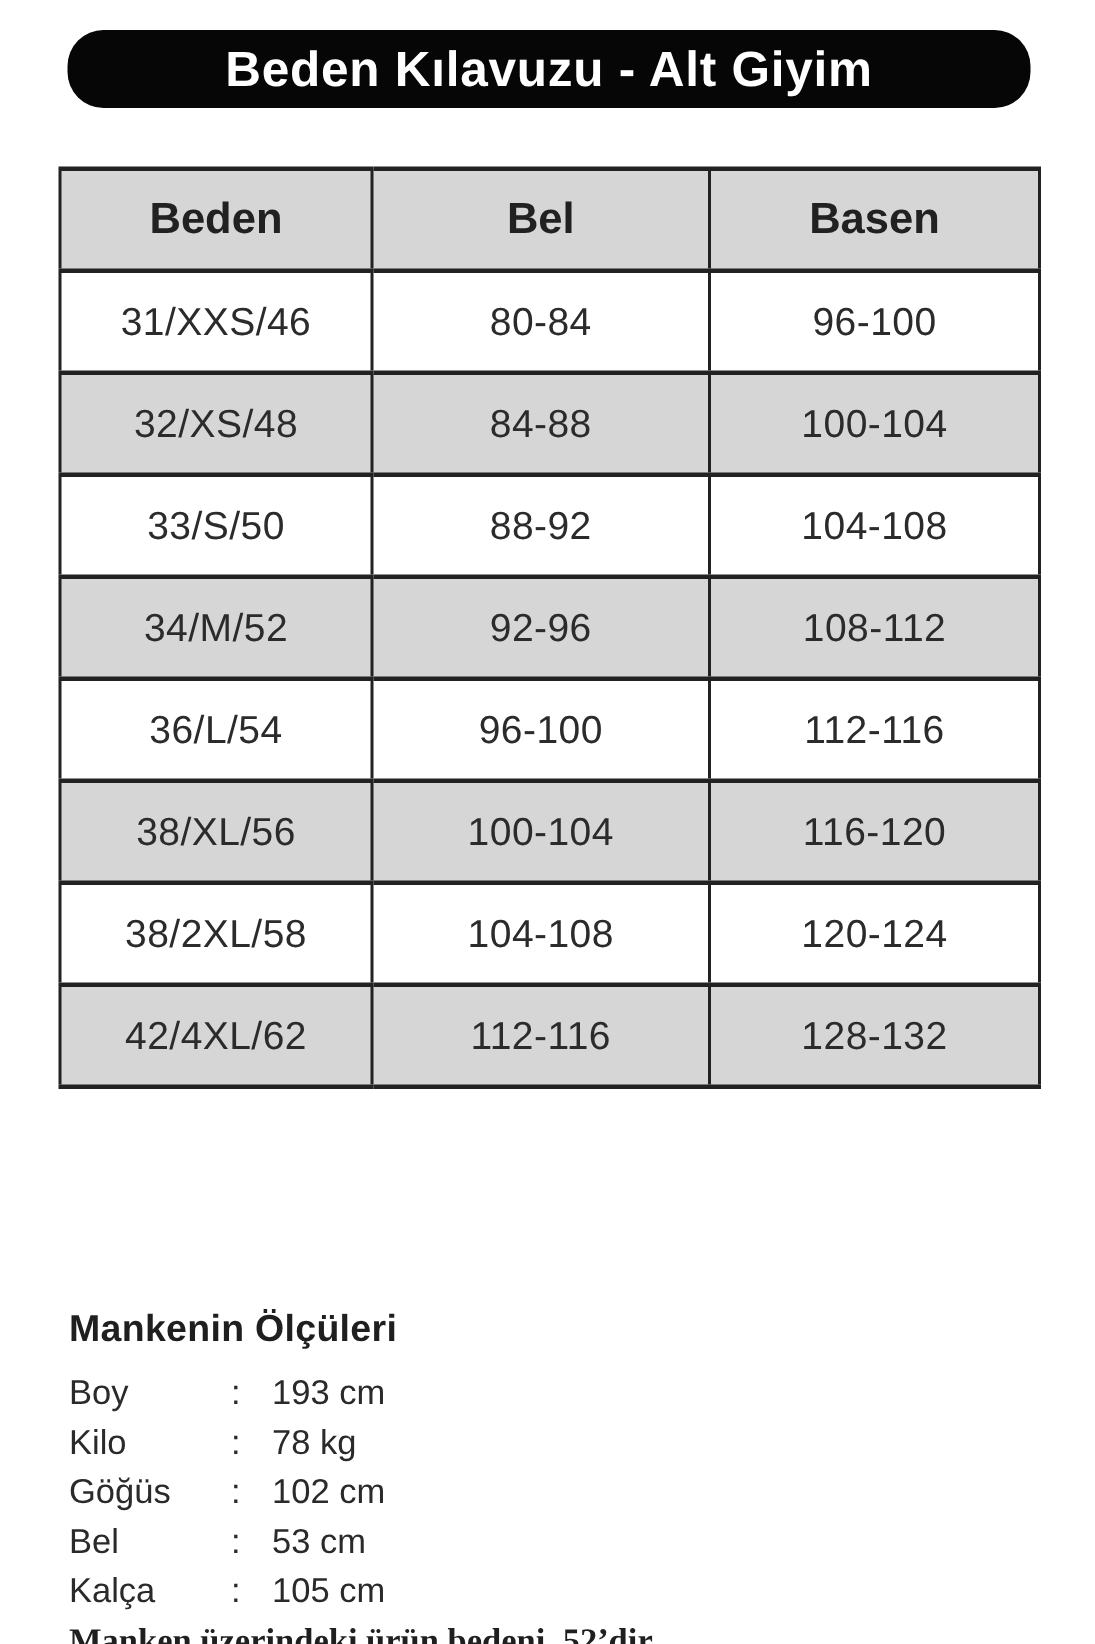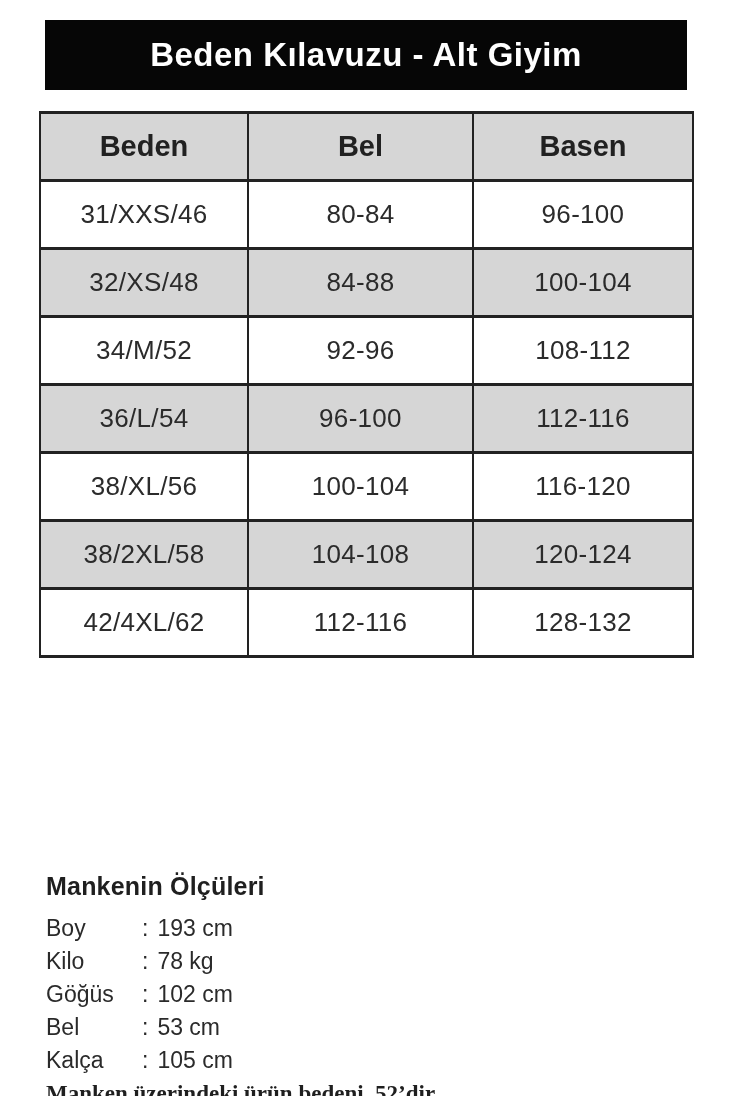--- a/index.html
+++ b/index.html
@@ -12,25 +12,26 @@
     color: #262626;
     overflow: hidden;
   }
 
   
   .title-bar {
     position: absolute;
     left: 45px;
     top: 20px;
     width: 642px;
-    height: 70px;
+    height: 52px;
     background: #060606;
     display: flex;
     align-items: center;
     justify-content: center;
+    border-radius: 24px;
   }
   .title-bar h1 {
     color: #ffffff;
     font-size: 33px;
     font-weight: 700;
     letter-spacing: 0.5px;
     white-space: nowrap;
   }
 
   
@@ -81,20 +82,21 @@
     font-weight: 700;
     color: #1f1f1f;
     margin-bottom: 11px;
     letter-spacing: 0.2px;
   }
   .m-line {
     display: flex;
     font-size: 23px;
     line-height: 33px;
     color: #2a2a2a;
+    gap: 12px;
   }
   .m-label { width: 96px; flex: none; }
   .m-colon { margin-right: 9px; }
   .m-value { white-space: nowrap; }
   .info-note {
     font-size: 23px;
     line-height: 34px;
     font-weight: 700;
     color: #1f1f1f;
     white-space: pre;
@@ -126,20 +128,25 @@
         <td>31/XXS/46</td>
         <td>80-84</td>
         <td>96-100</td>
       </tr>
       <tr>
         <td>32/XS/48</td>
         <td>84-88</td>
         <td>100-104</td>
       </tr>
       <tr>
+        <td>33/S/50</td>
+        <td>88-92</td>
+        <td>104-108</td>
+      </tr>
+      <tr>
         <td>34/M/52</td>
         <td>92-96</td>
         <td>108-112</td>
       </tr>
       <tr>
         <td>36/L/54</td>
         <td>96-100</td>
         <td>112-116</td>
       </tr>
       <tr>

